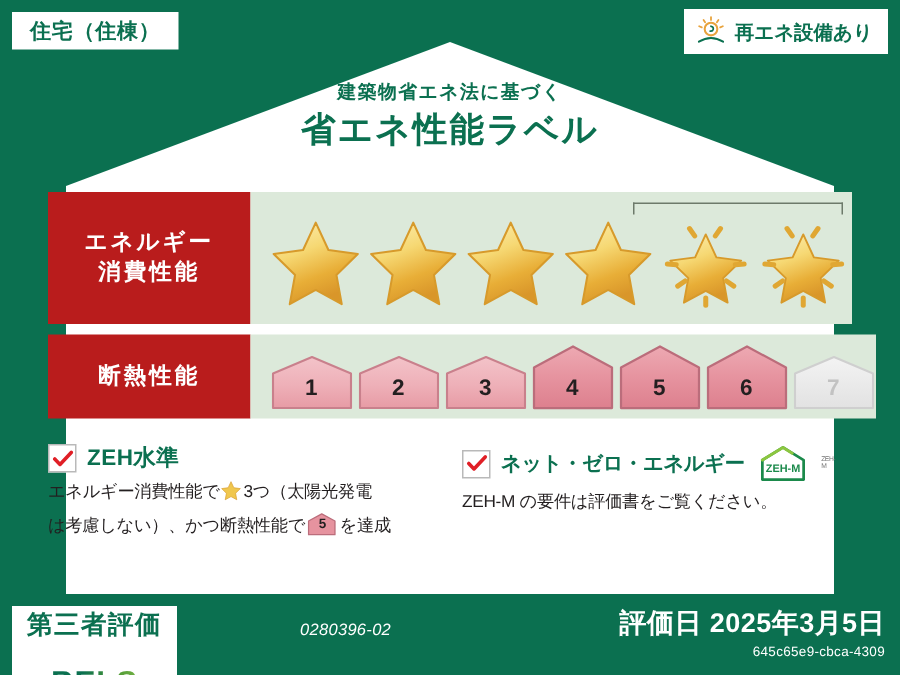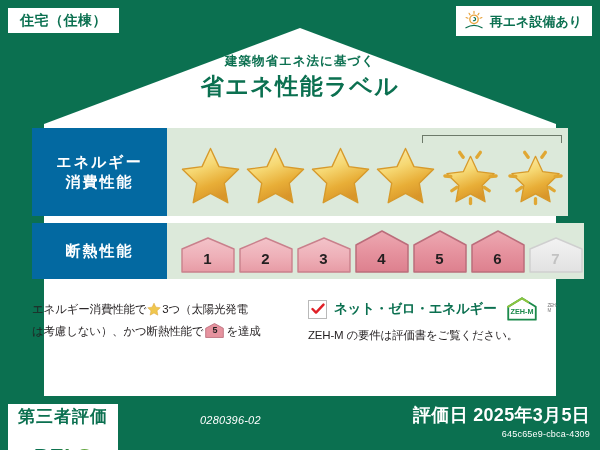--- a/index.html
+++ b/index.html
@@ -64,21 +64,21 @@
   .title-main{
     color:#0b7050;font-size:23px;font-weight:bold;letter-spacing:1.5px;line-height:1.3;margin-top:3px;
   }
 
   
   .rows{
     position:absolute;left:32px;top:128px;width:536px;z-index:4;
   }
   .perf-row{display:flex;align-items:stretch;margin-bottom:7px;}
   .perf-label{
-    background:#0369a1;color:#fff;
+    background:#b91c1c;color:#fff;
     font-weight:bold;
     display:flex;flex-direction:column;align-items:center;justify-content:center;
     text-align:center;
     flex:0 0 135px;
     letter-spacing:2px;
   }
   .perf-label .l1,.perf-label .l2{font-size:15px;line-height:1.35;}
   .row-energy .perf-label{height:88px;}
   .row-insul  .perf-label{height:56px;font-size:15px;}
   .perf-body{
@@ -348,20 +348,28 @@
           </span>
 
         </div>
       </div>
     </div>
   </div>
 
   <div class="zeh-wrap">
 
     <div class="zeh-col">
+      <div class="zeh-head">
+        <span class="chk">
+          <svg width="14" height="12" viewBox="0 0 14 12">
+            <path d="M1.5,6 L5,9.6 L12.5,1.6" fill="none" stroke="#e01f26" stroke-width="2.4" stroke-linecap="round" stroke-linejoin="round"></path>
+          </svg>
+        </span>
+        <span class="zeh-title">ZEH水準</span>
+      </div>
       <div class="zeh-desc">
         <span>エネルギー消費性能で</span><span class="inline-star"><svg width="14" height="14" viewBox="0 0 64 62">
               <polygon points="32,4 40.6,22.5 60.5,25.2 46,39.4 49.6,59.2 32,49.6 14.4,59.2 18,39.4 3.5,25.2 23.4,22.5" fill="#f0c74e" stroke="#d79a2b" stroke-width="2" stroke-linejoin="round"></polygon>
             </svg></span><span>3つ（太陽光発電</span><br><span>は考慮しない）、かつ断熱性能で</span><span class="inline-house"><svg width="19" height="17" viewBox="0 0 56 45">
               <polygon points="2,43 2,16 28,2 54,16 54,43" fill="#e6939f" stroke="#bb6d7b" stroke-width="2.5" stroke-linejoin="round"></polygon>
             </svg><span class="ih-num">5</span></span><span>を達成</span>
       </div>
     </div>
 
     <div class="zeh-col right">

